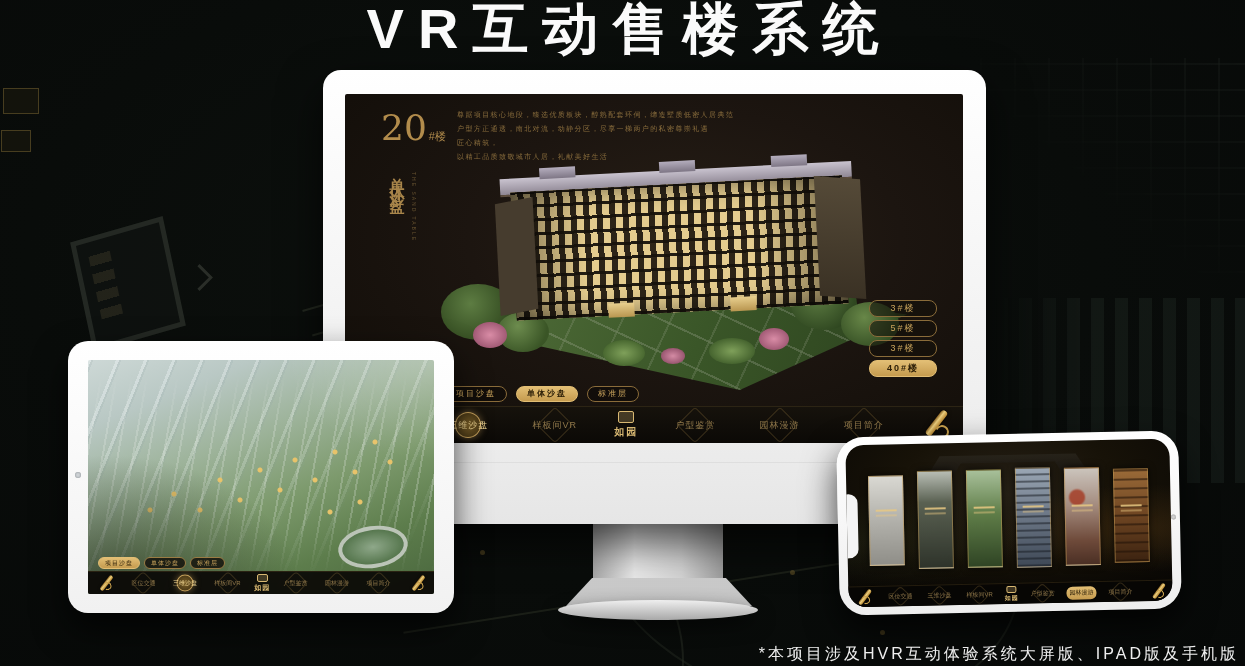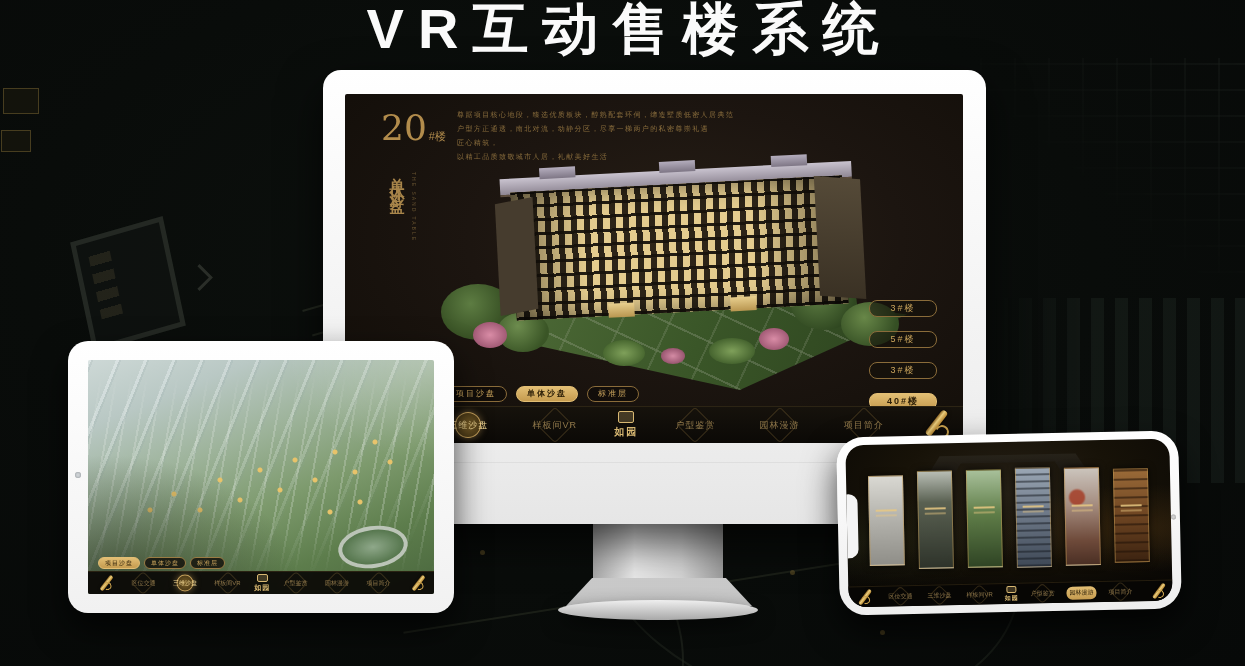--- a/index.html
+++ b/index.html
@@ -111,21 +111,21 @@
   .tr2{left:42px;top:152px;width:52px;height:40px;background:radial-gradient(circle at 40% 35%,#6d8c4e,#3a5526 72%);}
   .tr3{left:336px;top:118px;width:66px;height:52px;background:radial-gradient(circle at 40% 35%,#5d7c42,#2f4720 72%);}
   .tr4{left:386px;top:142px;width:58px;height:44px;background:radial-gradient(circle at 40% 35%,#688748,#354f24 72%);}
   .tr5{left:18px;top:162px;width:34px;height:26px;background:radial-gradient(#d98ca6,#9c5570 78%);}
   .tr6{left:304px;top:168px;width:30px;height:22px;background:radial-gradient(#d98ca6,#9c5570 78%);}
   .tr7{left:148px;top:180px;width:42px;height:26px;background:radial-gradient(#7fa05a,#46652e 75%);}
   .tr8{left:206px;top:188px;width:24px;height:16px;background:radial-gradient(#d48ba4,#92506a 78%);}
   .tr9{left:254px;top:178px;width:46px;height:26px;background:radial-gradient(#7fa05a,#42602c 75%);}
 
   
-  .floor-btns{position:absolute;right:26px;top:206px;width:68px;display:flex;flex-direction:column;gap:14px;}
+  .floor-btns{position:absolute;right:26px;top:206px;width:68px;display:flex;flex-direction:column;gap:3px;}
   .fbtn{height:15px;line-height:15px;border:1px solid #8a6c3a;border-radius:8px;color:#caa45c;
     font-size:9px;letter-spacing:2px;text-align:center;background:rgba(20,16,10,.6);cursor:pointer;}
   .fbtn.active{background:linear-gradient(#e2be74,#c59b4f);color:#2e2008;border-color:#e2be74;font-weight:700;}
 
   
   .view-tabs{position:absolute;left:100px;top:292px;display:flex;gap:9px;}
   .vtab{padding:0 10px;height:14px;line-height:14px;border:1px solid #8a6c3a;border-radius:8px;
     color:#c9a35c;font-size:8px;letter-spacing:2px;background:rgba(15,12,8,.7);cursor:pointer;}
   .vtab.active{background:linear-gradient(#e2be74,#c59b4f);color:#2e2008;border-color:#e2be74;font-weight:700;}
 
@@ -398,14 +398,15 @@
         <div class="nav-item">户型鉴赏</div>
         <div class="nav-item active">园林漫游</div>
         <div class="nav-item">项目简介</div>
         <div class="scroll-icon small"></div>
       </div>
     </div>
     <div class="p-notch"></div>
     <div class="cam"></div>
   </div>
 
+  <div class="footnote">*本项目涉及HVR互动体验系统大屏版、IPAD版及手机版</div>
 
 </div>
 
 </body></html>

